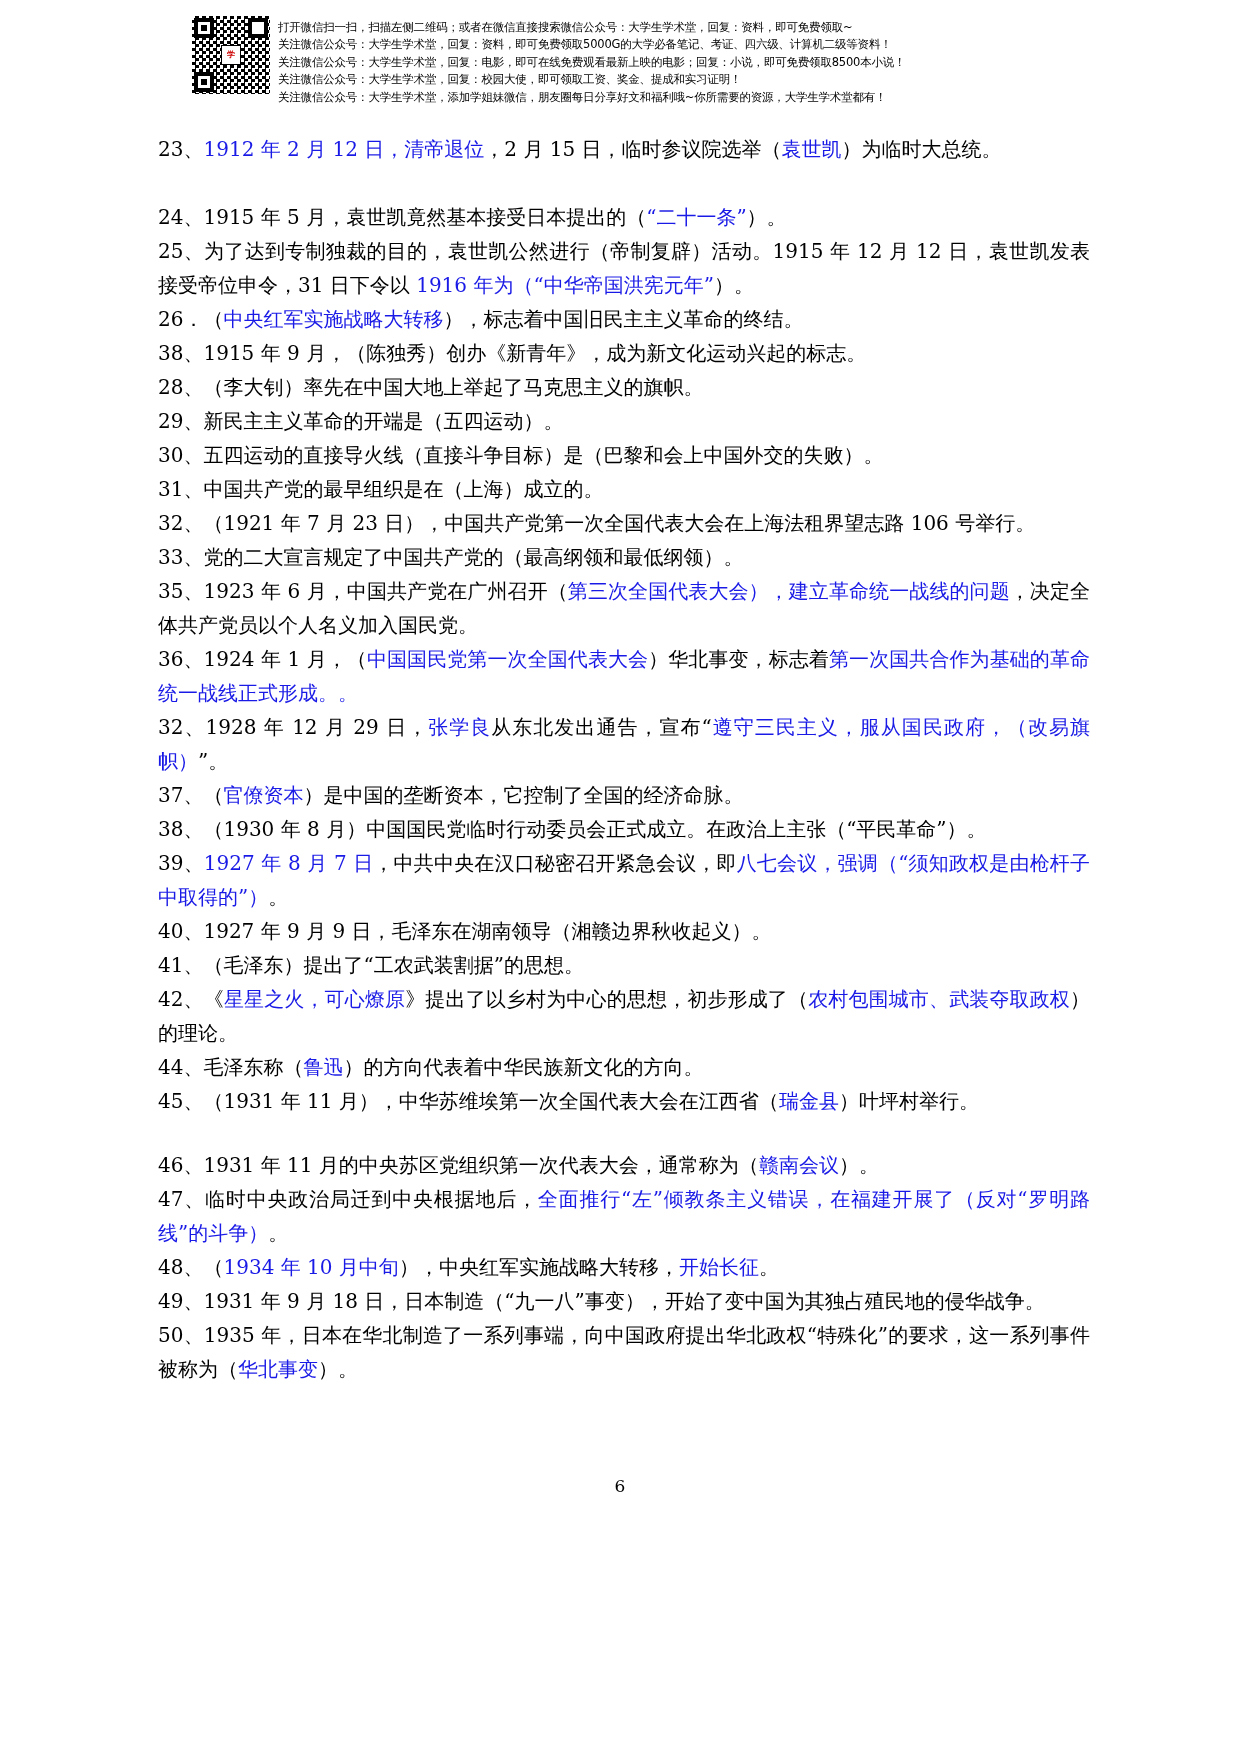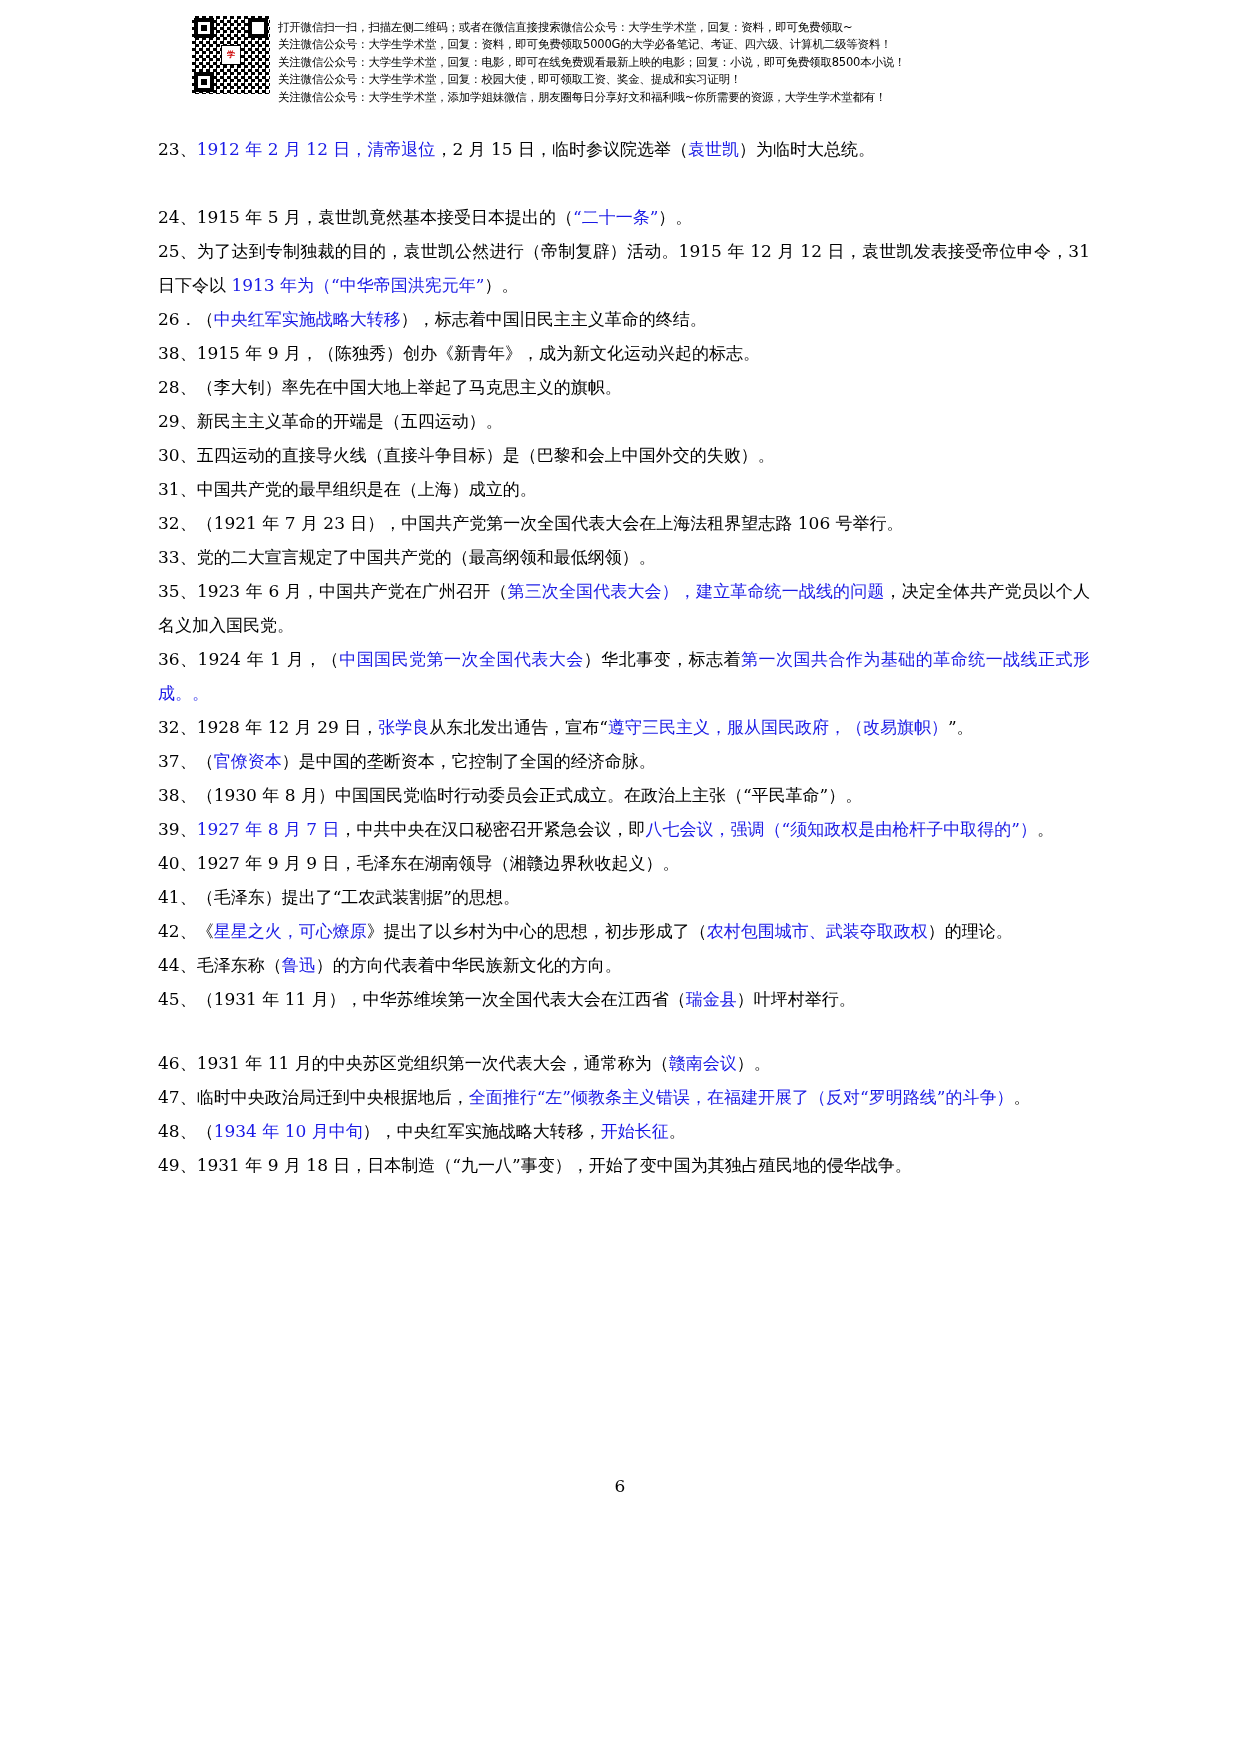--- a/index.html
+++ b/index.html
@@ -97,21 +97,21 @@
   }
 
   
   .body-text {
     position: absolute;
     left: 158px;
     top: 132px;
     width: 932px;
   }
   .entry {
-    font-size: 17px;
+    font-size: 20px;
     line-height: 34px;
     text-align: justify;
     text-justify: inter-ideograph;
     margin: 0;
     color: #000000;
     font-family: "DejaVu Serif", "Liberation Serif", serif;
   }
   .gap-after  { margin-bottom: 34px; }
   .gap-after2 { margin-bottom: 30px; }
   .blue { color: #1a1ae6; }
@@ -146,21 +146,21 @@
       <div class="promo-line">关注微信公众号：大学生学术堂，回复：资料，即可免费领取5000G的大学必备笔记、考证、四六级、计算机二级等资料！</div>
       <div class="promo-line">关注微信公众号：大学生学术堂，回复：电影，即可在线免费观看最新上映的电影；回复：小说，即可免费领取8500本小说！</div>
       <div class="promo-line">关注微信公众号：大学生学术堂，回复：校园大使，即可领取工资、奖金、提成和实习证明！</div>
       <div class="promo-line">关注微信公众号：大学生学术堂，添加学姐妹微信，朋友圈每日分享好文和福利哦~你所需要的资源，大学生学术堂都有！</div>
     </div>
   </div>
 
   <div class="body-text" id="entries-container">
       <p class="entry gap-after"><span>23、</span><span class="blue">1912 年 2 月 12 日，清帝退位</span><span>，2 月 15 日，临时参议院选举（</span><span class="blue">袁世凯</span><span>）为临时大总统。</span></p>
       <p class="entry"><span>24、1915 年 5 月，袁世凯竟然基本接受日本提出的（</span><span class="blue">“二十一条”</span><span>）。</span></p>
-      <p class="entry"><span>25、为了达到专制独裁的目的，袁世凯公然进行（帝制复辟）活动。1915 年 12 月 12 日，袁世凯发表接受帝位申令，31 日下令以 </span><span class="blue">1913 年为（“中华帝国洪宪元年”</span><span>）。</span></p>
+      <p class="entry"><span>25、为了达到专制独裁的目的，袁世凯公然进行（帝制复辟）活动。1915 年 12 月 12 日，袁世凯发表接受帝位申令，31 日下令以 </span><span class="blue">1916 年为（“中华帝国洪宪元年”</span><span>）。</span></p>
       <p class="entry"><span>26．（</span><span class="blue">中央红军实施战略大转移</span><span>），标志着中国旧民主主义革命的终结。</span></p>
       <p class="entry"><span>38、1915 年 9 月，（陈独秀）创办《新青年》，成为新文化运动兴起的标志。</span></p>
       <p class="entry"><span>28、（李大钊）率先在中国大地上举起了马克思主义的旗帜。</span></p>
       <p class="entry"><span>29、新民主主义革命的开端是（五四运动）。</span></p>
       <p class="entry"><span>30、五四运动的直接导火线（直接斗争目标）是（巴黎和会上中国外交的失败）。</span></p>
       <p class="entry"><span>31、中国共产党的最早组织是在（上海）成立的。</span></p>
       <p class="entry"><span>32、（1921 年 7 月 23 日），中国共产党第一次全国代表大会在上海法租界望志路 106 号举行。</span></p>
       <p class="entry"><span>33、党的二大宣言规定了中国共产党的（最高纲领和最低纲领）。</span></p>
       <p class="entry"><span>35、1923 年 6 月，中国共产党在广州召开（</span><span class="blue">第三次全国代表大会），建立革命统一战线的问题</span><span>，决定全体共产党员以个人名义加入国民党。</span></p>
       <p class="entry"><span>36、1924 年 1 月，（</span><span class="blue">中国国民党第一次全国代表大会</span><span>）华北事变，标志着</span><span class="blue">第一次国共合作为基础的革命统一战线正式形成。。</span></p>
@@ -170,17 +170,18 @@
       <p class="entry"><span>39、</span><span class="blue">1927 年 8 月 7 日</span><span>，中共中央在汉口秘密召开紧急会议，即</span><span class="blue">八七会议，强调（“须知政权是由枪杆子中取得的”）</span><span>。</span></p>
       <p class="entry"><span>40、1927 年 9 月 9 日，毛泽东在湖南领导（湘赣边界秋收起义）。</span></p>
       <p class="entry"><span>41、（毛泽东）提出了“工农武装割据”的思想。</span></p>
       <p class="entry"><span>42、《</span><span class="blue">星星之火，可心燎原</span><span>》提出了以乡村为中心的思想，初步形成了（</span><span class="blue">农村包围城市、武装夺取政权</span><span>）的理论。</span></p>
       <p class="entry"><span>44、毛泽东称（</span><span class="blue">鲁迅</span><span>）的方向代表着中华民族新文化的方向。</span></p>
       <p class="entry gap-after2"><span>45、（1931 年 11 月），中华苏维埃第一次全国代表大会在江西省（</span><span class="blue">瑞金县</span><span>）叶坪村举行。</span></p>
       <p class="entry"><span>46、1931 年 11 月的中央苏区党组织第一次代表大会，通常称为（</span><span class="blue">赣南会议</span><span>）。</span></p>
       <p class="entry"><span>47、临时中央政治局迁到中央根据地后，</span><span class="blue">全面推行“左”倾教条主义错误，在福建开展了（反对“罗明路线”的斗争）</span><span>。</span></p>
       <p class="entry"><span>48、（</span><span class="blue">1934 年 10 月中旬</span><span>），中央红军实施战略大转移，</span><span class="blue">开始长征</span><span>。</span></p>
       <p class="entry"><span>49、1931 年 9 月 18 日，日本制造（“九一八”事变），开始了变中国为其独占殖民地的侵华战争。</span></p>
+      <p class="entry"><span>50、1935 年，日本在华北制造了一系列事端，向中国政府提出华北政权“特殊化”的要求，这一系列事件被称为（</span><span class="blue">华北事变</span><span>）。</span></p>
     </div>
 
   <div class="page-number">6</div>
 
 </div>
 
 </body></html>

